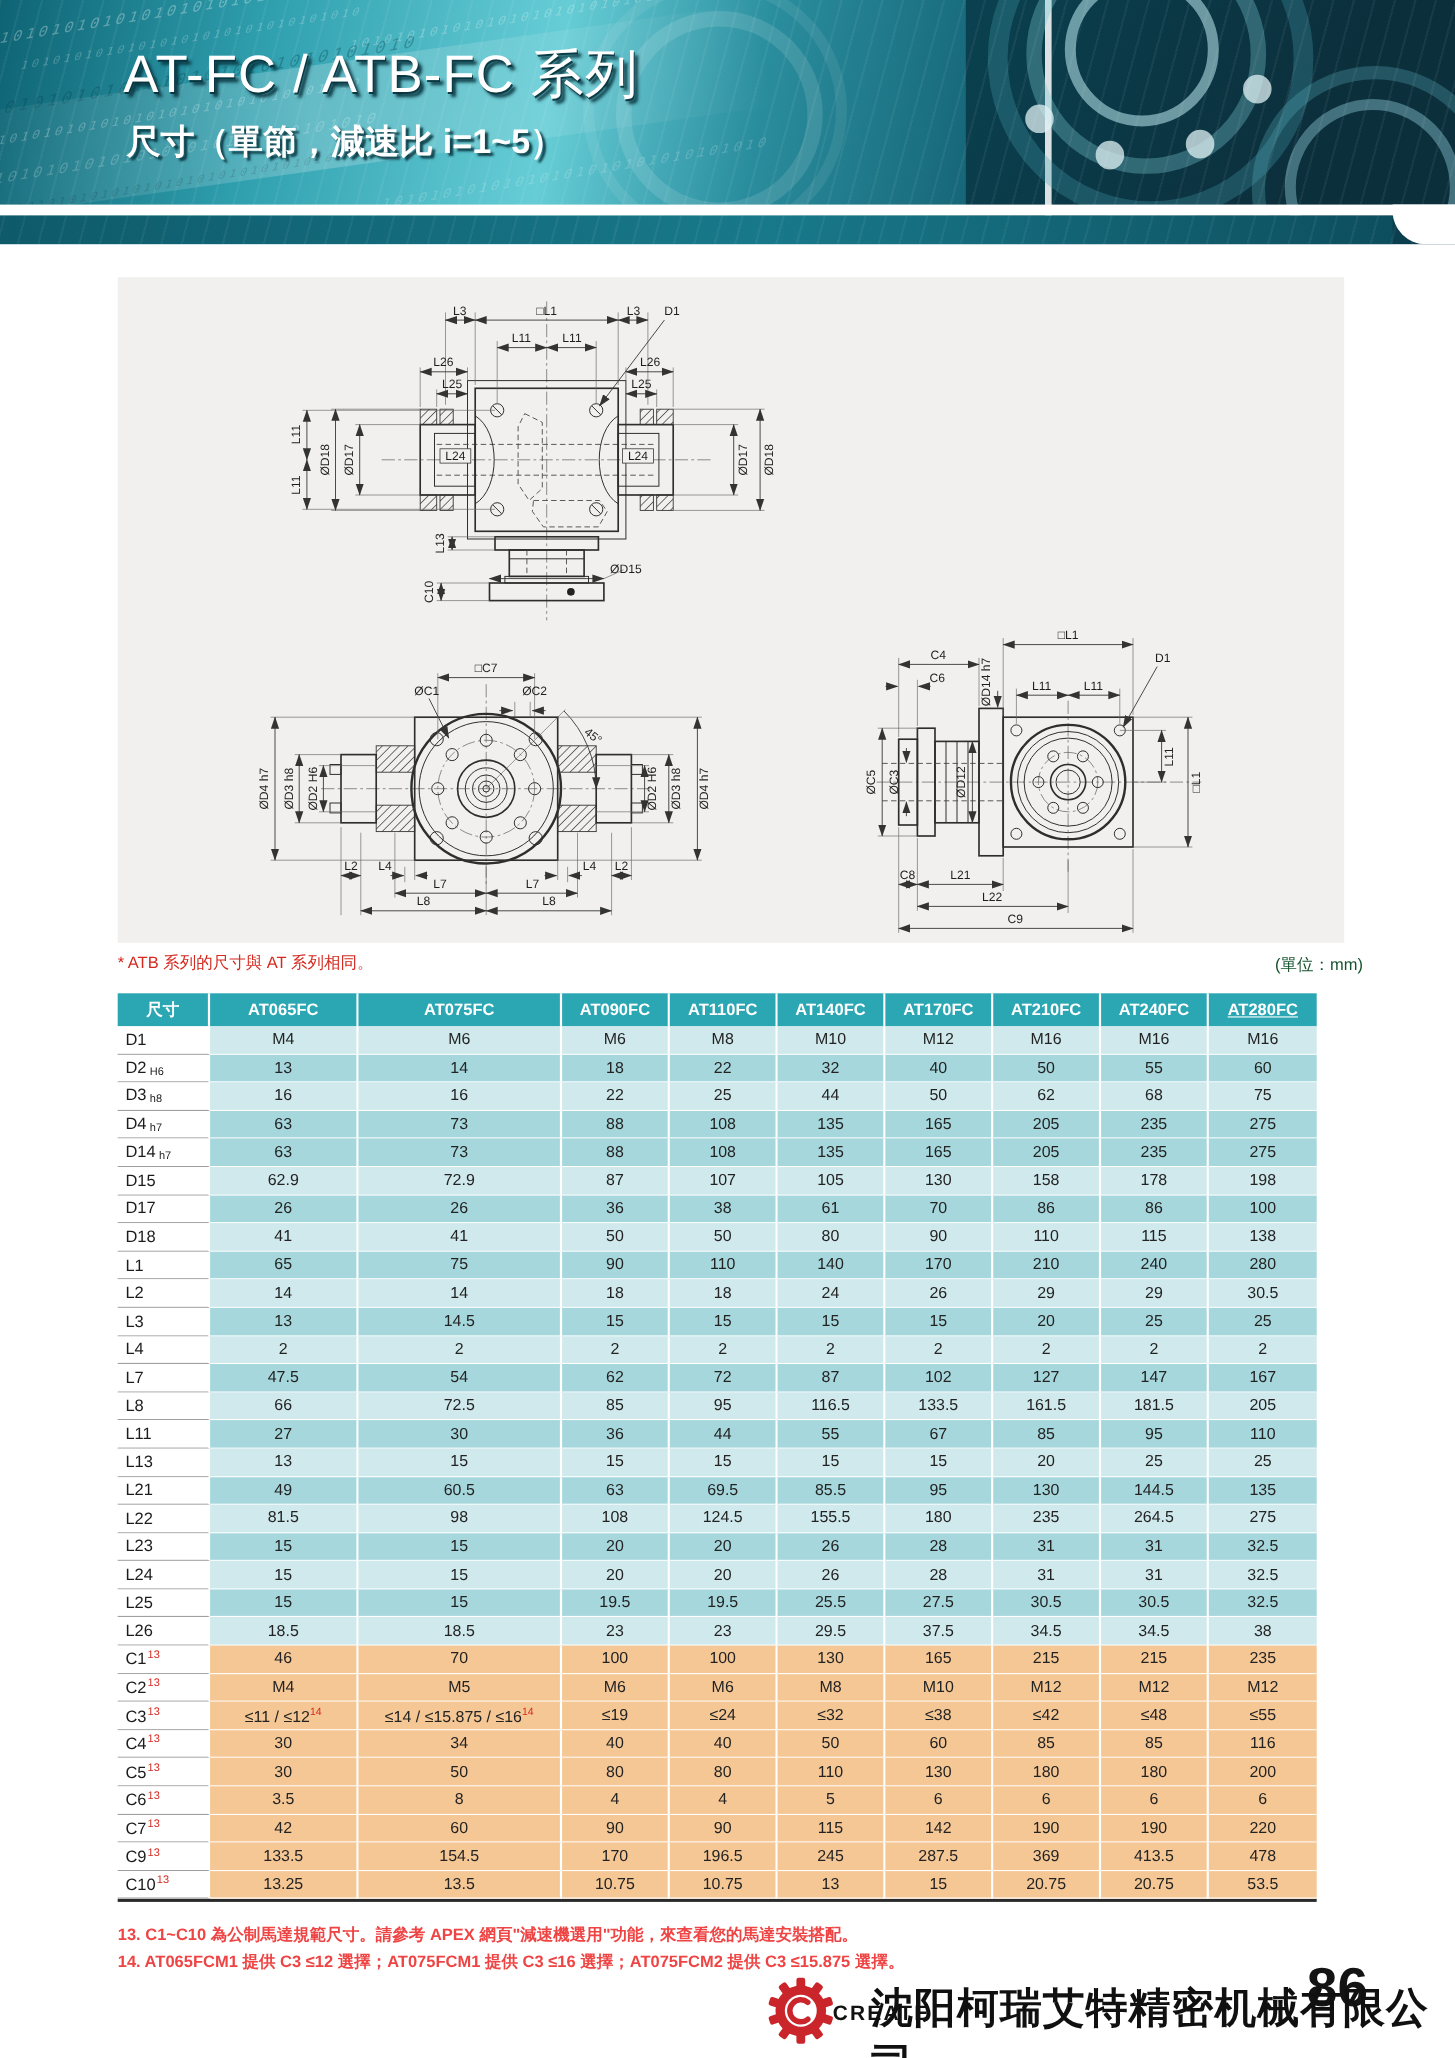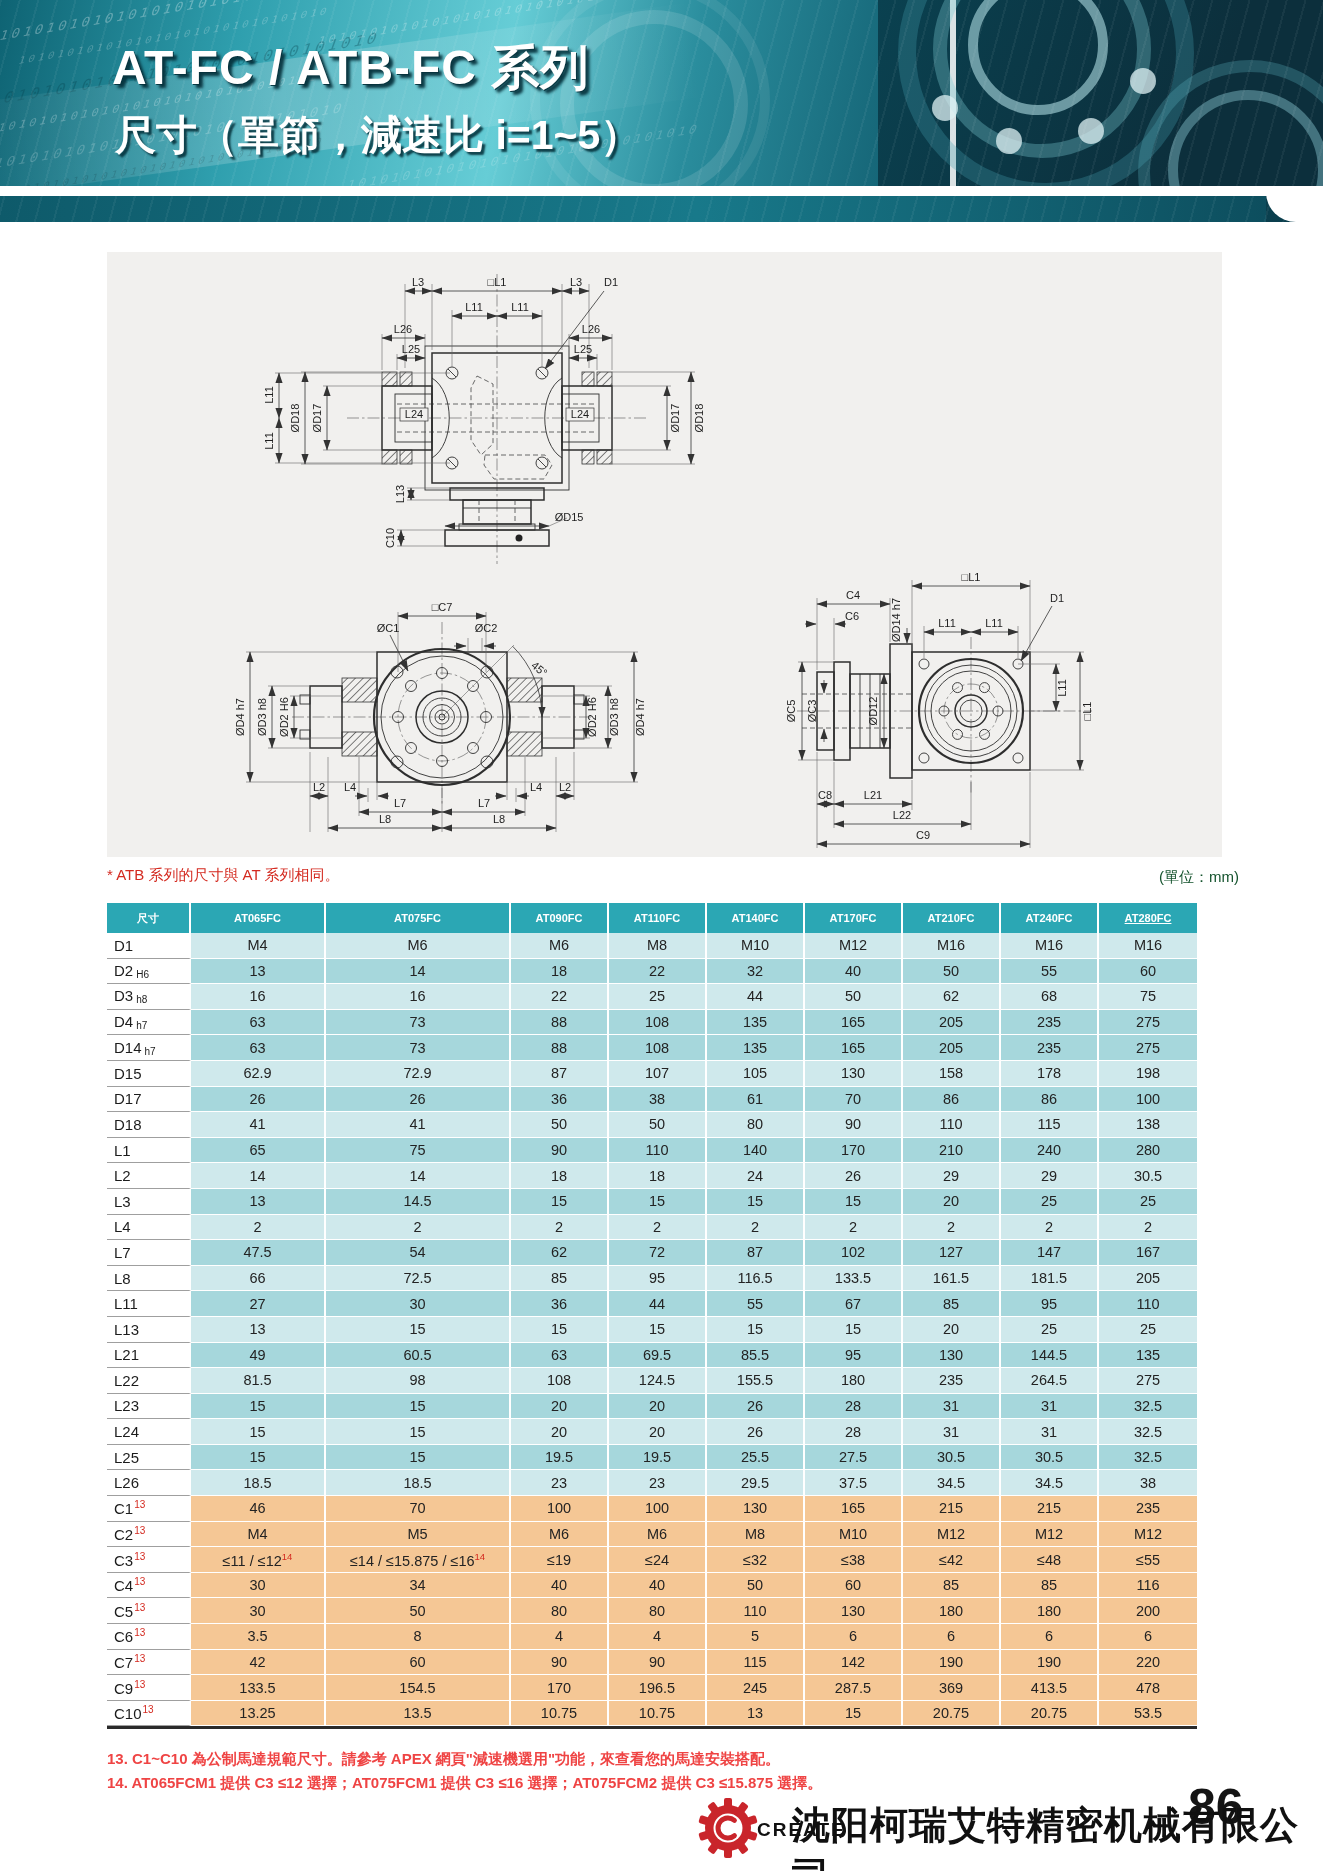--- a/index.html
+++ b/index.html
@@ -27,23 +27,23 @@
        background:linear-gradient(115deg,#0a4150,#0c2f3c 70%);}
   .ring{position:absolute;border-radius:50%;}
   .bolt{position:absolute;border-radius:50%;background:#dff2f4;opacity:.75;}
   .hdr-divider{position:absolute;left:72px;top:0;width:6px;height:196px;background:rgba(255,255,255,.85);}
   .midring{position:absolute;border-radius:50%;}
   .hdr-band{position:absolute;left:0;top:186px;width:1323px;height:10px;background:#ffffff;}
   .hdr-band-curve{position:absolute;left:1266px;top:186px;width:57px;height:36px;background:#ffffff;
        border-bottom-left-radius:30px;}
   .hdr-strip{position:absolute;left:0;top:196px;width:1266px;height:26px;
        background:linear-gradient(90deg,#0e5a6a,#18798a 55%,#0d4e5e);}
-  .hdr-title{position:absolute;left:112px;top:36px;font-size:48px;font-weight:bold;color:#fff;
+  .hdr-title{position:absolute;left:112px;top:36px;font-size:48px;font-weight:normal;color:#fff;
        letter-spacing:1px;text-shadow:4px 4px 3px rgba(6,50,60,.95),1px 1px 0 rgba(6,50,60,.9);z-index:5;}
-  .hdr-sub{position:absolute;left:115px;top:108px;font-size:41px;font-weight:bold;color:#fff;
+  .hdr-sub{position:absolute;left:115px;top:108px;font-size:31px;font-weight:bold;color:#fff;
        text-shadow:3px 3px 2px rgba(6,50,60,.9);z-index:5;}
 
   
   .panel{position:absolute;left:107px;top:252px;width:1115px;height:605px;background:#f1f0ee;}
   .drw{position:absolute;}
   .drw .p{fill:none;stroke:#2e2e2e;stroke-width:1.5;}
   .drw .pB{fill:none;stroke:#2e2e2e;stroke-width:2.2;}
   .drw .p2{fill:none;stroke:#2e2e2e;stroke-width:0.9;}
   .drw .cl{fill:none;stroke:#555;stroke-width:0.6;stroke-dasharray:12 3 2.5 3;}
   .drw .hd{fill:none;stroke:#444;stroke-width:0.8;stroke-dasharray:5 3;}
@@ -54,21 +54,21 @@
   .drw text{font-family:"Liberation Sans",sans-serif;font-size:11px;fill:#1e1e1e;text-anchor:middle;}
   .drw .lbox{fill:#f1f0ee;stroke:#333;stroke-width:0.7;}
 
   
   .atb-note{position:absolute;left:107px;top:866px;font-size:15px;color:#d42a20;}
   .unit-note{position:absolute;right:84px;top:868px;font-size:15px;color:#14532d;}
 
   
   .tbl-wrap{position:absolute;left:107px;top:903px;width:1090px;border-bottom:3px solid #2a2a2a;}
   table.dims{width:1090px;table-layout:fixed;border-collapse:separate;border-spacing:0;}
-  table.dims thead th{background:#2ba7b4;color:#fff;font-weight:bold;font-size:11px;height:30px;
+  table.dims thead th{background:#2ba7b4;color:#fff;font-weight:bold;font-size:15px;height:30px;
        border-right:2px solid #fff;padding:0;}
   table.dims thead th:last-child{border-right:0;text-decoration:underline;}
   table.dims tbody th.lab{background:#fff;text-align:left;padding:0 0 0 7px;font-weight:normal;
        font-size:15px;color:#1c1c1c;border-bottom:1px solid #9f9f9f;border-right:2px solid #fff;}
   table.dims tbody td{text-align:center;font-size:14.5px;color:#232323;height:24.6px;
        border-right:2px solid #fff;border-bottom:1px solid #fff;padding:0;}
   table.dims tbody td:last-child{border-right:0;}
   tr.light td{background:#cfe9ec;}
   tr.dark td{background:#a6d7dc;}
   tr.orange td{background:#f5c795;}

